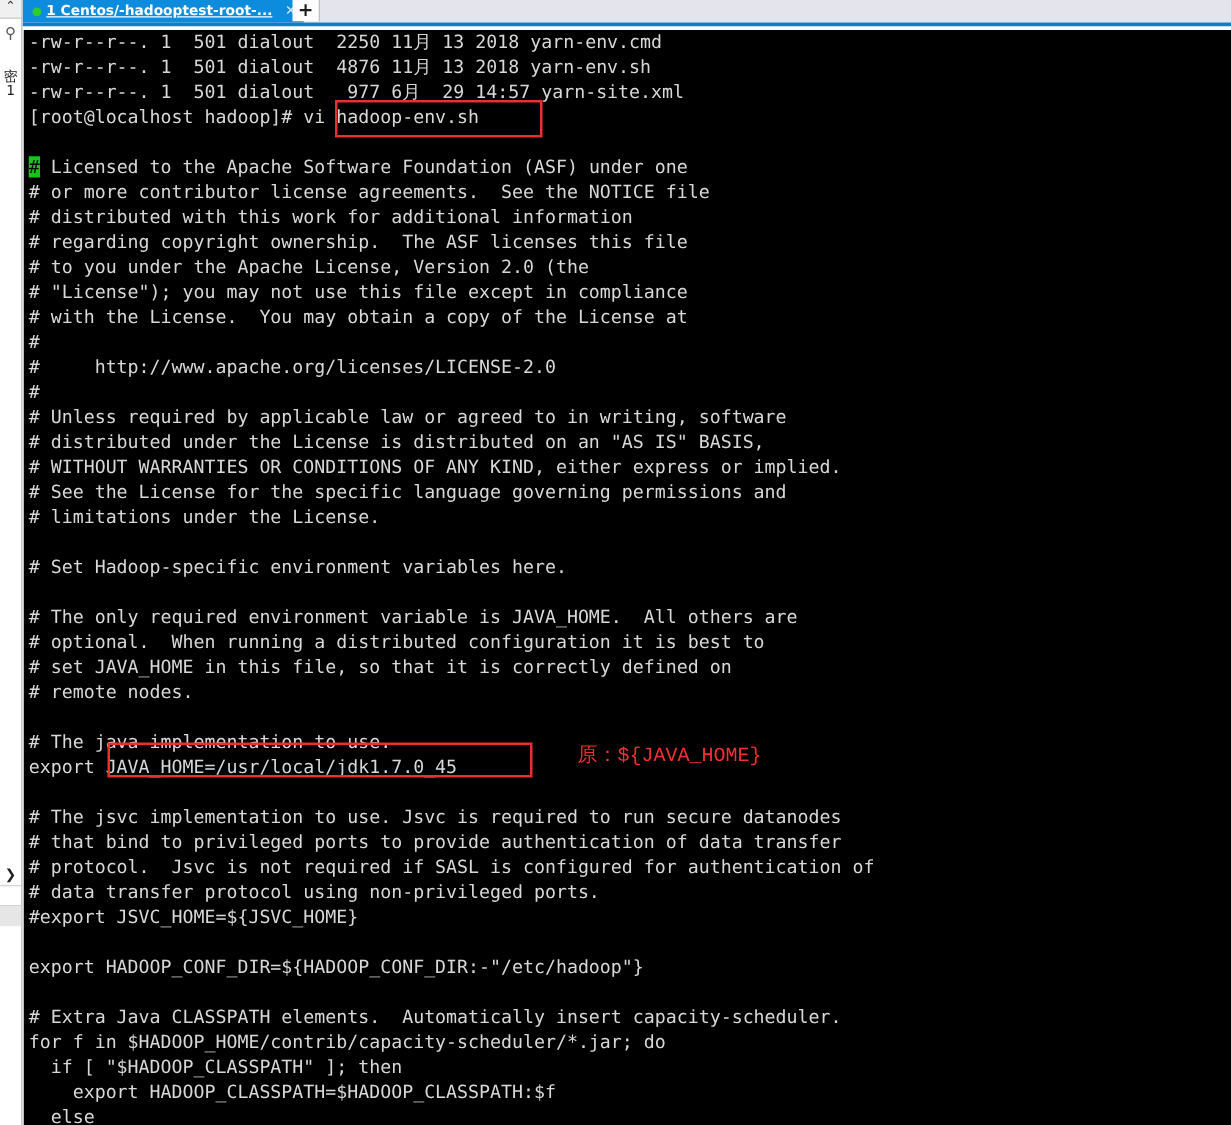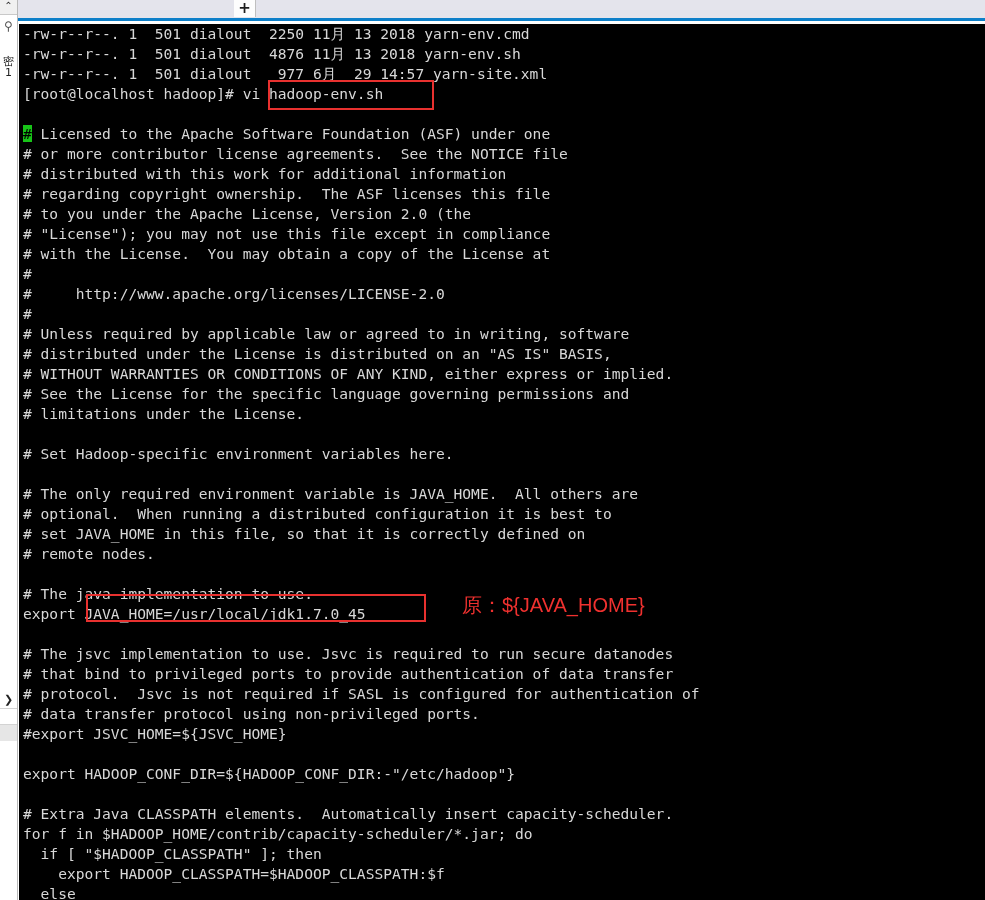--- a/index.html
+++ b/index.html
@@ -194,22 +194,22 @@
     box-sizing: border-box;
     z-index: 3;
     pointer-events: none;
   }
   #redbox-vi     { left: 268px; top: 80px;  width: 166px; height: 30px; }
   #redbox-java   { left: 86px;  top: 594px; width: 340px; height: 28px; }
   #annot-orig {
     position: absolute;
     left: 462px; top: 592px;
     color: #f0312f;
-    font-family: Liberation Sans, sans-serif;
-    font-size: 20px;
+    font-family: Liberation Mono, monospace;
+    font-size: 16px;
     line-height: 26px;
     white-space: pre;
     z-index: 3;
   }
 </style>
 </head>
 <body>
 
 <div id="app">
 
@@ -220,20 +220,25 @@
       <span>密</span>
       <span>1</span>
     </div>
     <div id="side-expand" class="side-btn">❯</div>
     <div id="side-divider-a"></div>
     <div id="side-block"></div>
     <div id="side-divider-b"></div>
   </div>
 
   <div id="tabbar">
+    <div id="tab-active">
+      <span id="tab-status-dot"></span>
+      <span id="tab-label">1 Centos/-hadooptest-root-...</span>
+      <span id="tab-close">✕</span>
+    </div>
     <div id="tab-new">+</div>
   </div>
   <div id="tabbar-underline"></div>
 
   <div id="terminal">
     <div id="term-lines"><div class="line">-rw-r--r--. 1  501 dialout  2250 11月 13 2018 yarn-env.cmd</div><div class="line">-rw-r--r--. 1  501 dialout  4876 11月 13 2018 yarn-env.sh</div><div class="line">-rw-r--r--. 1  501 dialout   977 6月  29 14:57 yarn-site.xml</div><div class="line">[root@localhost hadoop]# vi hadoop-env.sh</div><div class="line"></div><div class="line"><span class="cursor">#</span> Licensed to the Apache Software Foundation (ASF) under one</div><div class="line"># or more contributor license agreements.  See the NOTICE file</div><div class="line"># distributed with this work for additional information</div><div class="line"># regarding copyright ownership.  The ASF licenses this file</div><div class="line"># to you under the Apache License, Version 2.0 (the</div><div class="line"># "License"); you may not use this file except in compliance</div><div class="line"># with the License.  You may obtain a copy of the License at</div><div class="line">#</div><div class="line">#     http://www.apache.org/licenses/LICENSE-2.0</div><div class="line">#</div><div class="line"># Unless required by applicable law or agreed to in writing, software</div><div class="line"># distributed under the License is distributed on an "AS IS" BASIS,</div><div class="line"># WITHOUT WARRANTIES OR CONDITIONS OF ANY KIND, either express or implied.</div><div class="line"># See the License for the specific language governing permissions and</div><div class="line"># limitations under the License.</div><div class="line"></div><div class="line"># Set Hadoop-specific environment variables here.</div><div class="line"></div><div class="line"># The only required environment variable is JAVA_HOME.  All others are</div><div class="line"># optional.  When running a distributed configuration it is best to</div><div class="line"># set JAVA_HOME in this file, so that it is correctly defined on</div><div class="line"># remote nodes.</div><div class="line"></div><div class="line"># The java implementation to use.</div><div class="line">export JAVA_HOME=/usr/local/jdk1.7.0_45</div><div class="line"></div><div class="line"># The jsvc implementation to use. Jsvc is required to run secure datanodes</div><div class="line"># that bind to privileged ports to provide authentication of data transfer</div><div class="line"># protocol.  Jsvc is not required if SASL is configured for authentication of</div><div class="line"># data transfer protocol using non-privileged ports.</div><div class="line">#export JSVC_HOME=${JSVC_HOME}</div><div class="line"></div><div class="line">export HADOOP_CONF_DIR=${HADOOP_CONF_DIR:-"/etc/hadoop"}</div><div class="line"></div><div class="line"># Extra Java CLASSPATH elements.  Automatically insert capacity-scheduler.</div><div class="line">for f in $HADOOP_HOME/contrib/capacity-scheduler/*.jar; do</div><div class="line">  if [ "$HADOOP_CLASSPATH" ]; then</div><div class="line">    export HADOOP_CLASSPATH=$HADOOP_CLASSPATH:$f</div><div class="line">  else</div></div>
   </div>
 
   <div id="redbox-vi" class="redbox"></div>
   <div id="redbox-java" class="redbox"></div>

